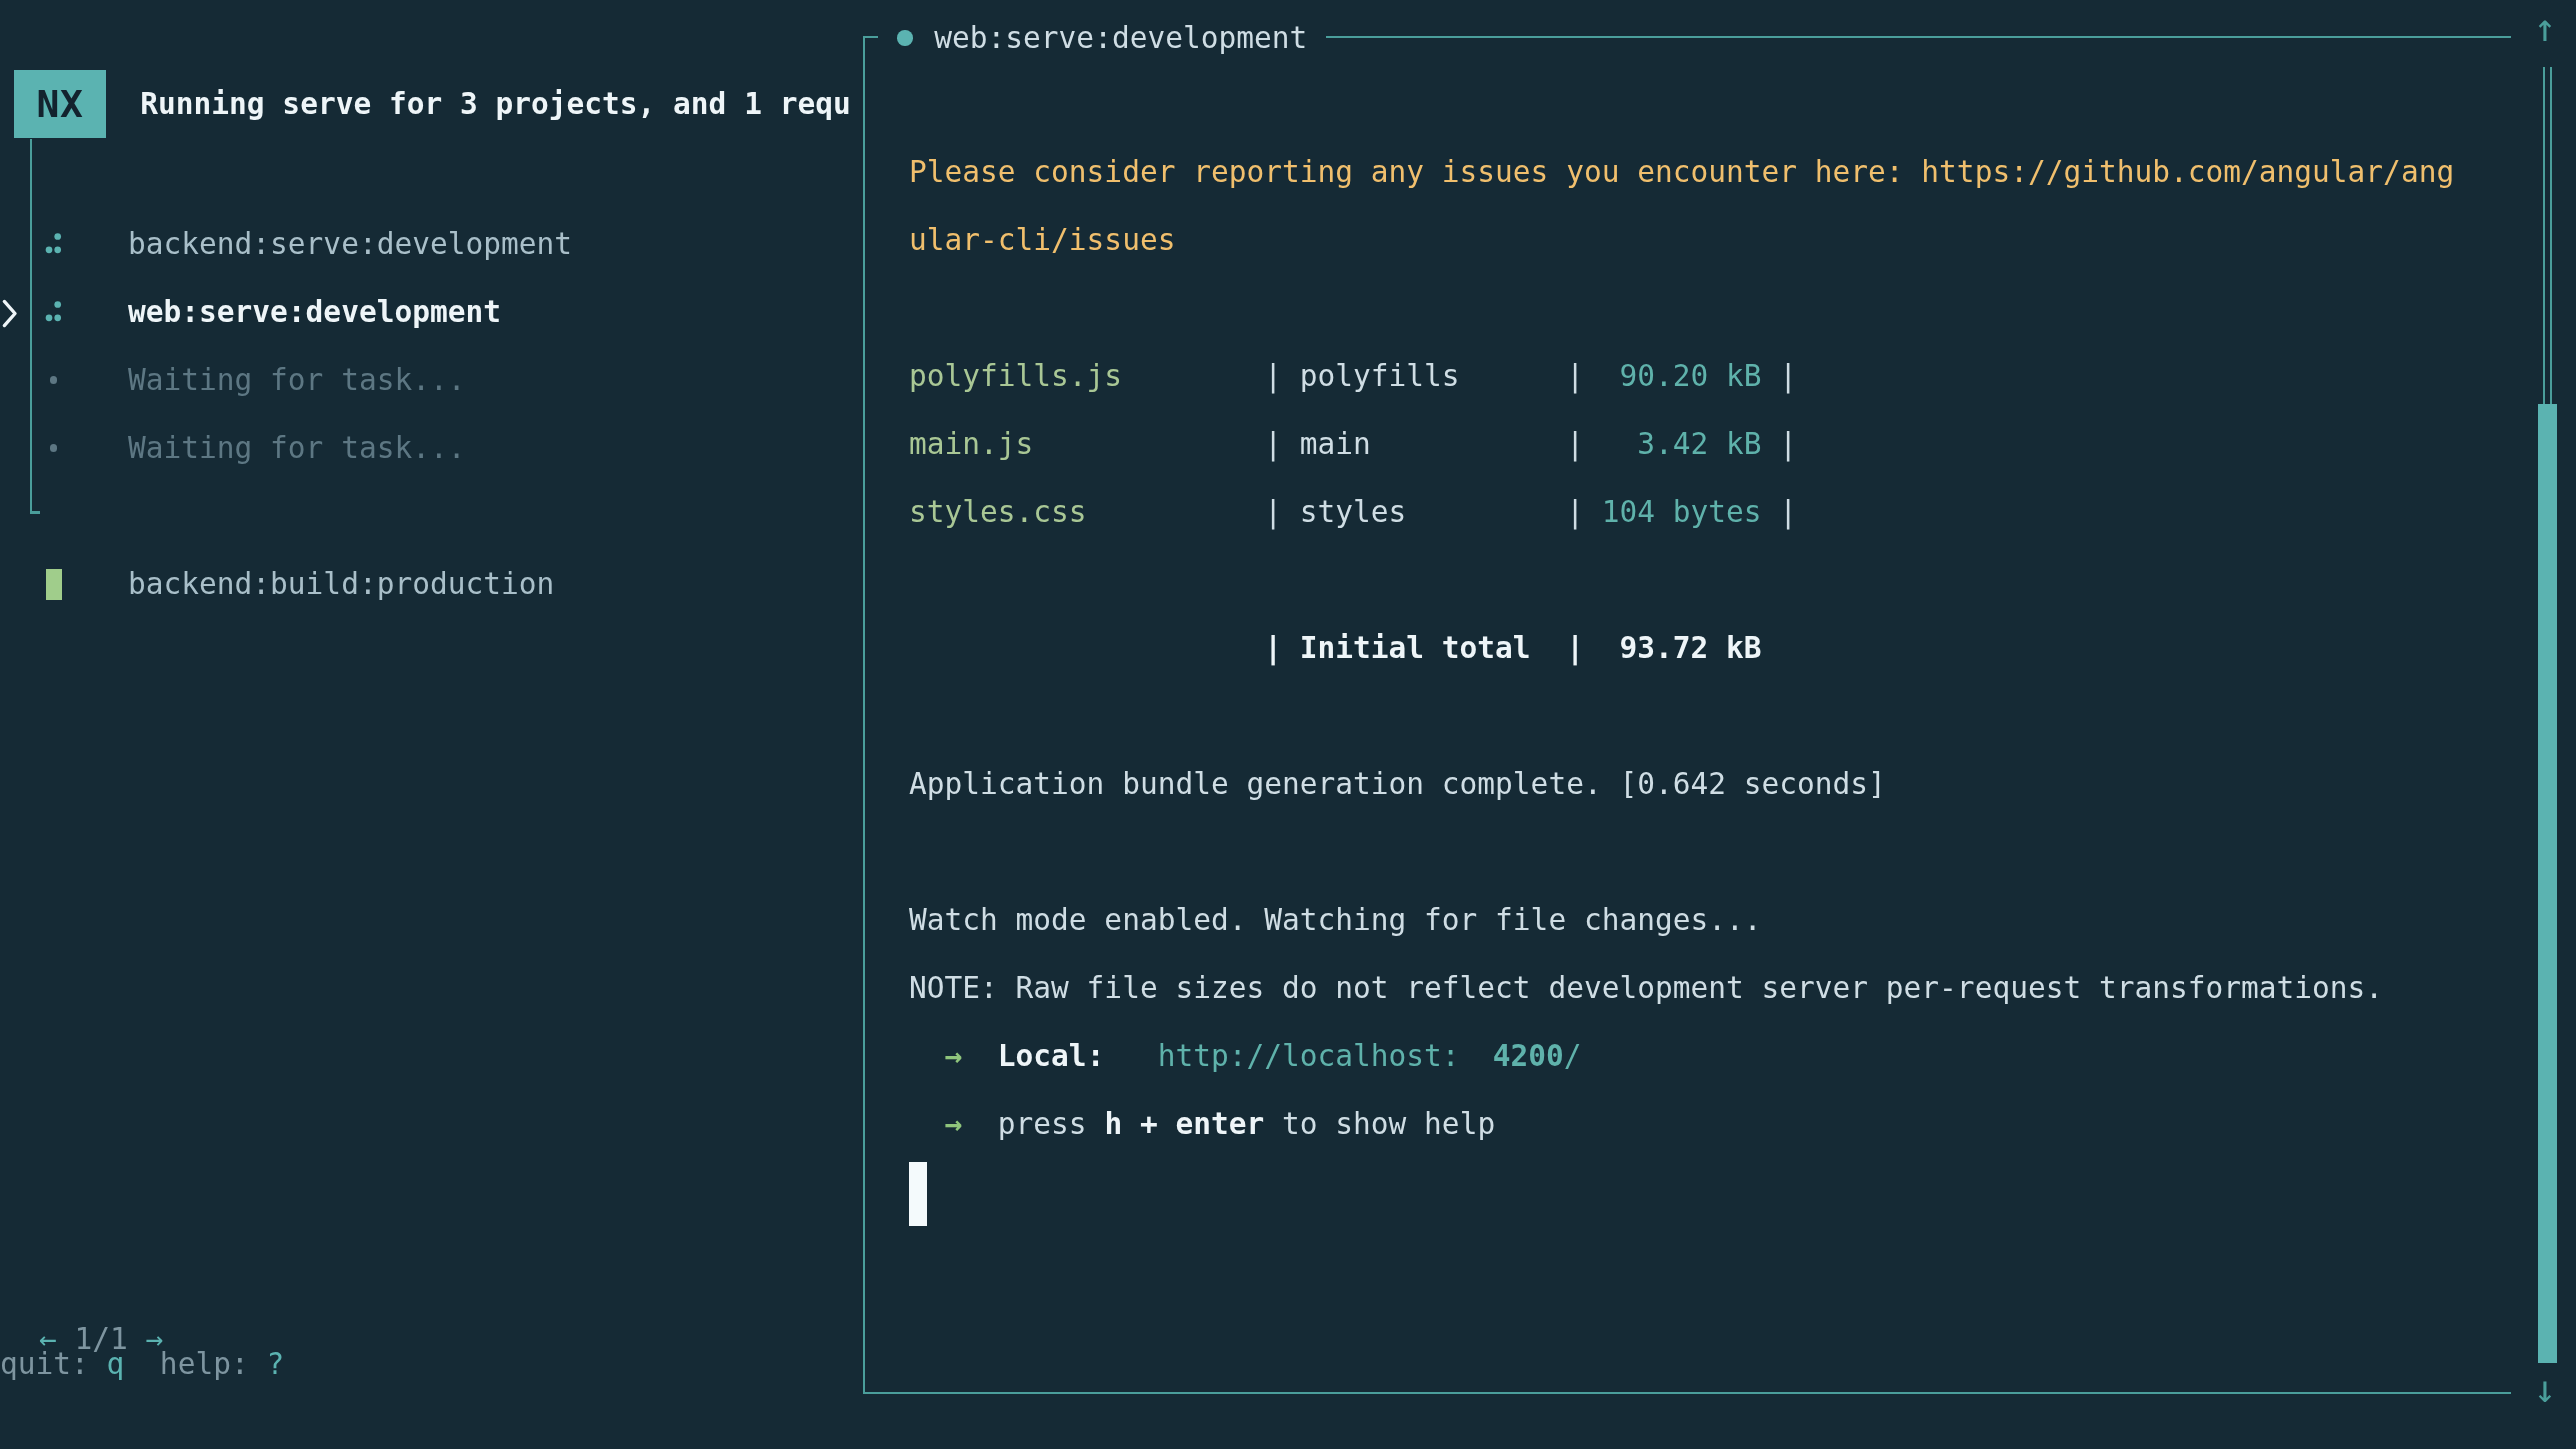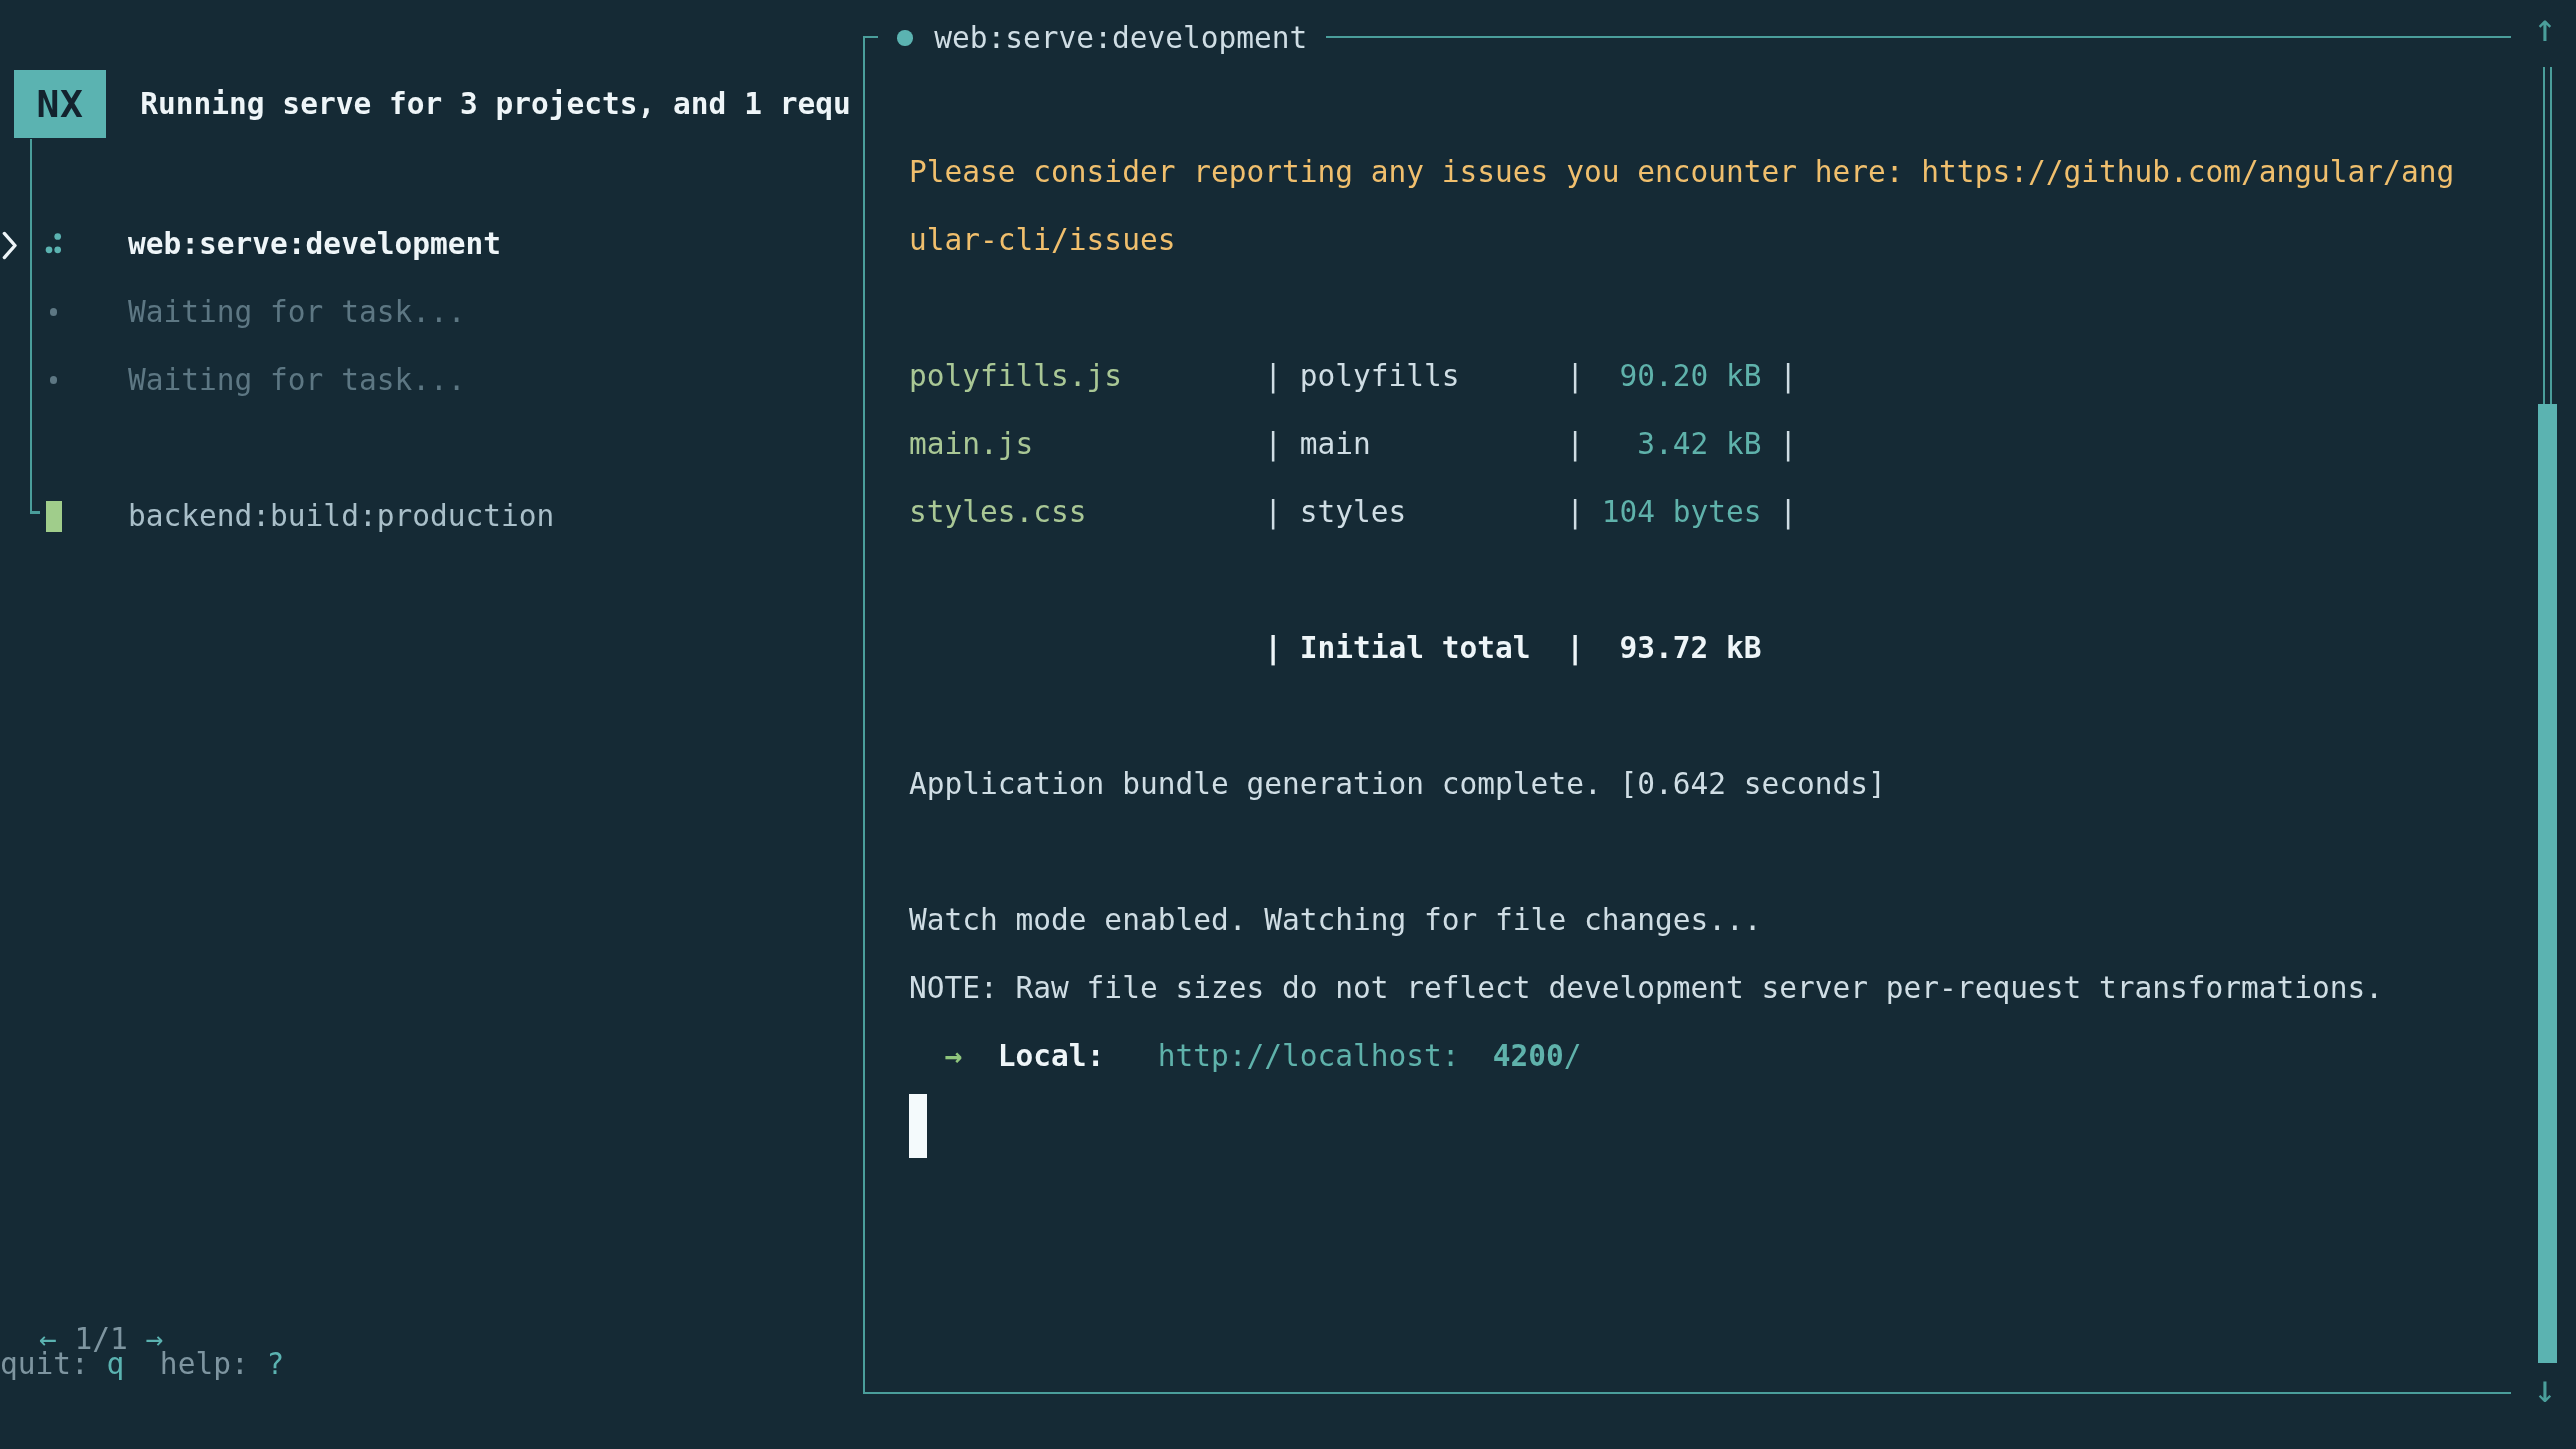--- a/index.html
+++ b/index.html
@@ -80,20 +80,30 @@
 </head>
 <body>
 
 <div class="sidebar">
   <div class="nx-logo">NX</div>
   <div class="app-title">Running serve for 3 projects, and 1 requ</div>
   <div class="tree-line"></div>
   <div class="tree-stub"></div>
   <div class="task-list" id="task-list">
       <div class="task-row">
+        <span class="task-icon">
+          <svg width="17.4" height="27" style="fill: var(--accent-teal);" viewBox="0 0 26 40">
+            <circle cx="19" cy="8" r="5"></circle>
+            <circle cx="6" cy="28" r="5"></circle>
+            <circle cx="19" cy="28" r="5"></circle>
+          </svg>
+        </span>
+        <span class="task-label t-normal">backend:serve:development</span>
+      </div>
+      <div class="task-row">
         <span class="chevron"><svg width="17.4" height="31" style="stroke: var(--text-bright);" viewBox="0 0 26 46">
             <path d="M5 5 L21 23 L5 41" stroke-width="5" stroke-linecap="round" stroke-linejoin="round" fill="none"></path>
           </svg></span>
         <span class="task-icon">
           <svg width="17.4" height="27" style="fill: var(--accent-teal);" viewBox="0 0 26 40">
             <circle cx="19" cy="8" r="5"></circle>
             <circle cx="6" cy="28" r="5"></circle>
             <circle cx="19" cy="28" r="5"></circle>
           </svg>
         </span>
@@ -136,20 +146,21 @@
       <div class="line"><span class="s-file">main.js</span><span class="s-text">             | </span><span class="s-text">main</span><span class="s-text">           | </span><span class="s-size">  3.42 kB</span><span class="s-text"> |</span></div>
       <div class="line"><span class="s-file">styles.css</span><span class="s-text">          | </span><span class="s-text">styles</span><span class="s-text">         | </span><span class="s-size">104 bytes</span><span class="s-text"> |</span></div>
       <div class="line"></div>
       <div class="line"><span class="s-bold">                    | Initial total  |  93.72 kB</span></div>
       <div class="line"></div>
       <div class="line"><span class="s-text">Application bundle generation complete. [0.642 seconds]</span></div>
       <div class="line"></div>
       <div class="line"><span class="s-text">Watch mode enabled. Watching for file changes...</span></div>
       <div class="line"><span class="s-text">NOTE: Raw file sizes do not reflect development server per-request transformations.</span></div>
       <div class="line"><span class="s-text">  </span><span class="s-arrow">→</span><span class="s-text">  </span><span class="s-bold">Local:</span><span class="s-text">   </span><span class="s-url">http://localhost:</span><span class="s-urlb">4200</span><span class="s-url">/</span></div>
+      <div class="line"><span class="s-text">  </span><span class="s-arrow">→</span><span class="s-text">  </span><span class="s-text">press </span><span class="s-bold">h + enter</span><span class="s-text"> to show help</span></div>
       <div class="line"><span class="cursor"></span></div>
     </div>
 </div>
 
 <div class="scroll-up">↑</div>
 <div class="scroll-track"></div>
 <div class="scroll-thumb"></div>
 <div class="scroll-down">↓</div>
 
 

